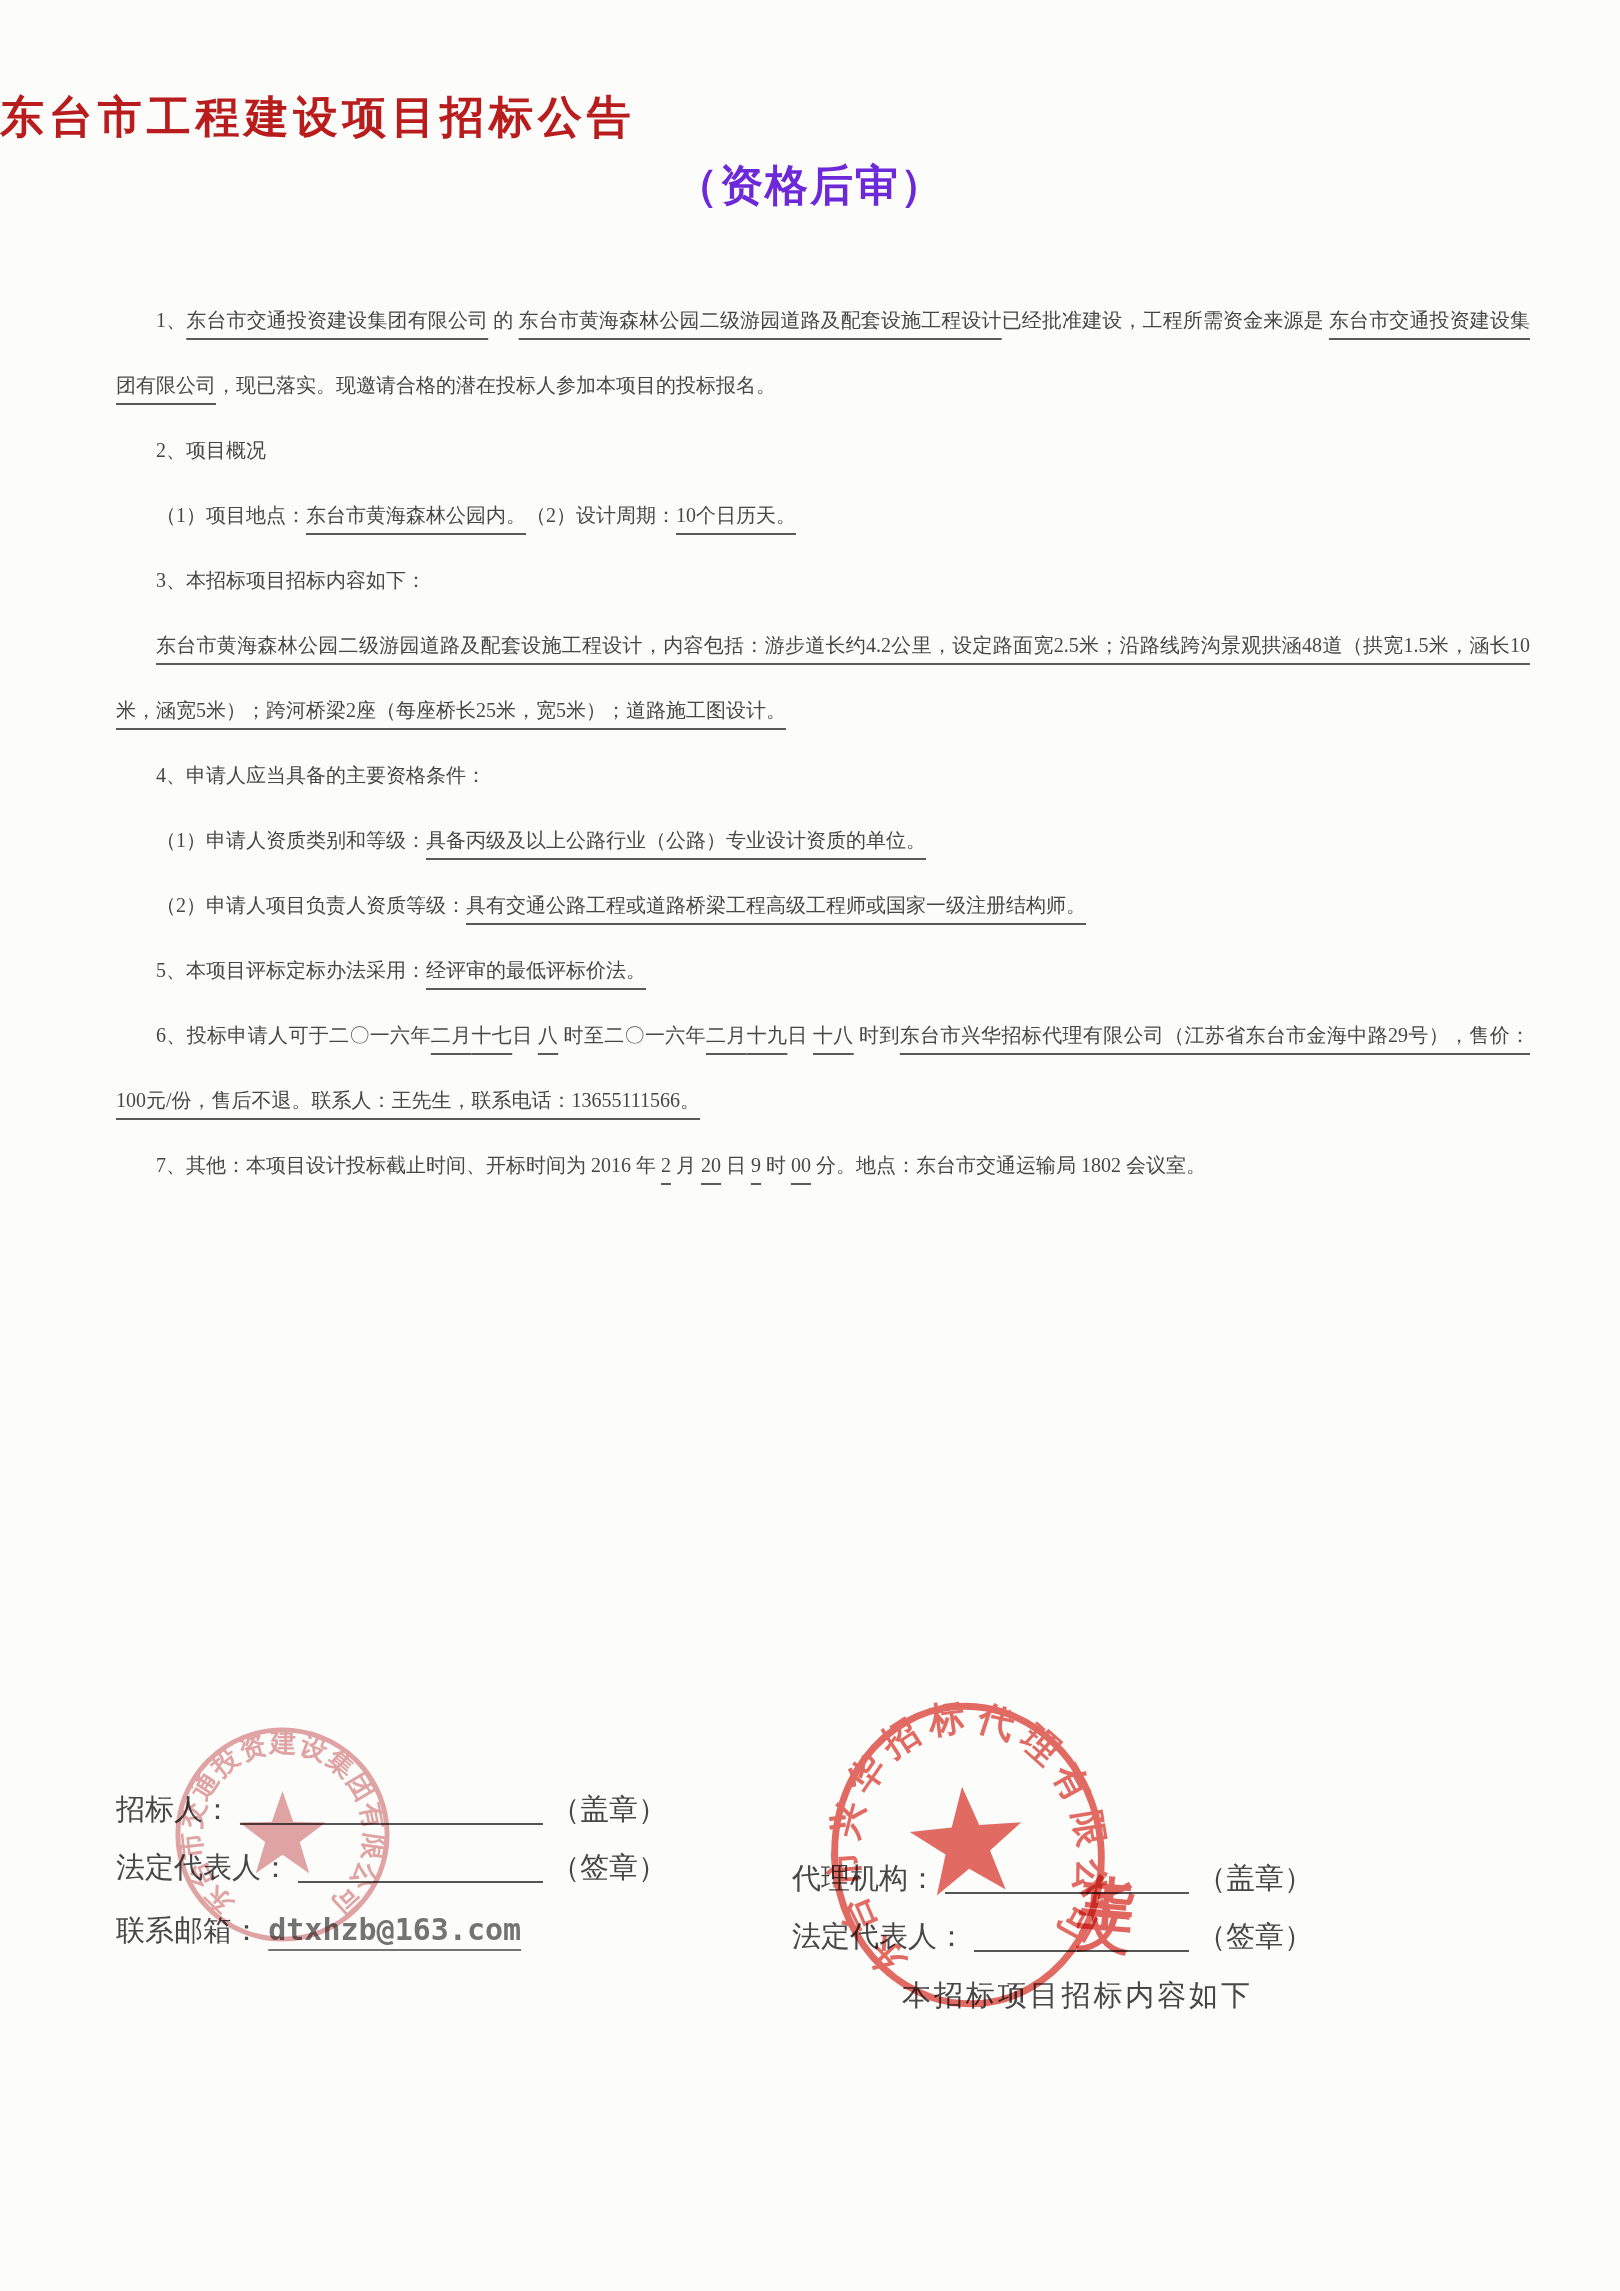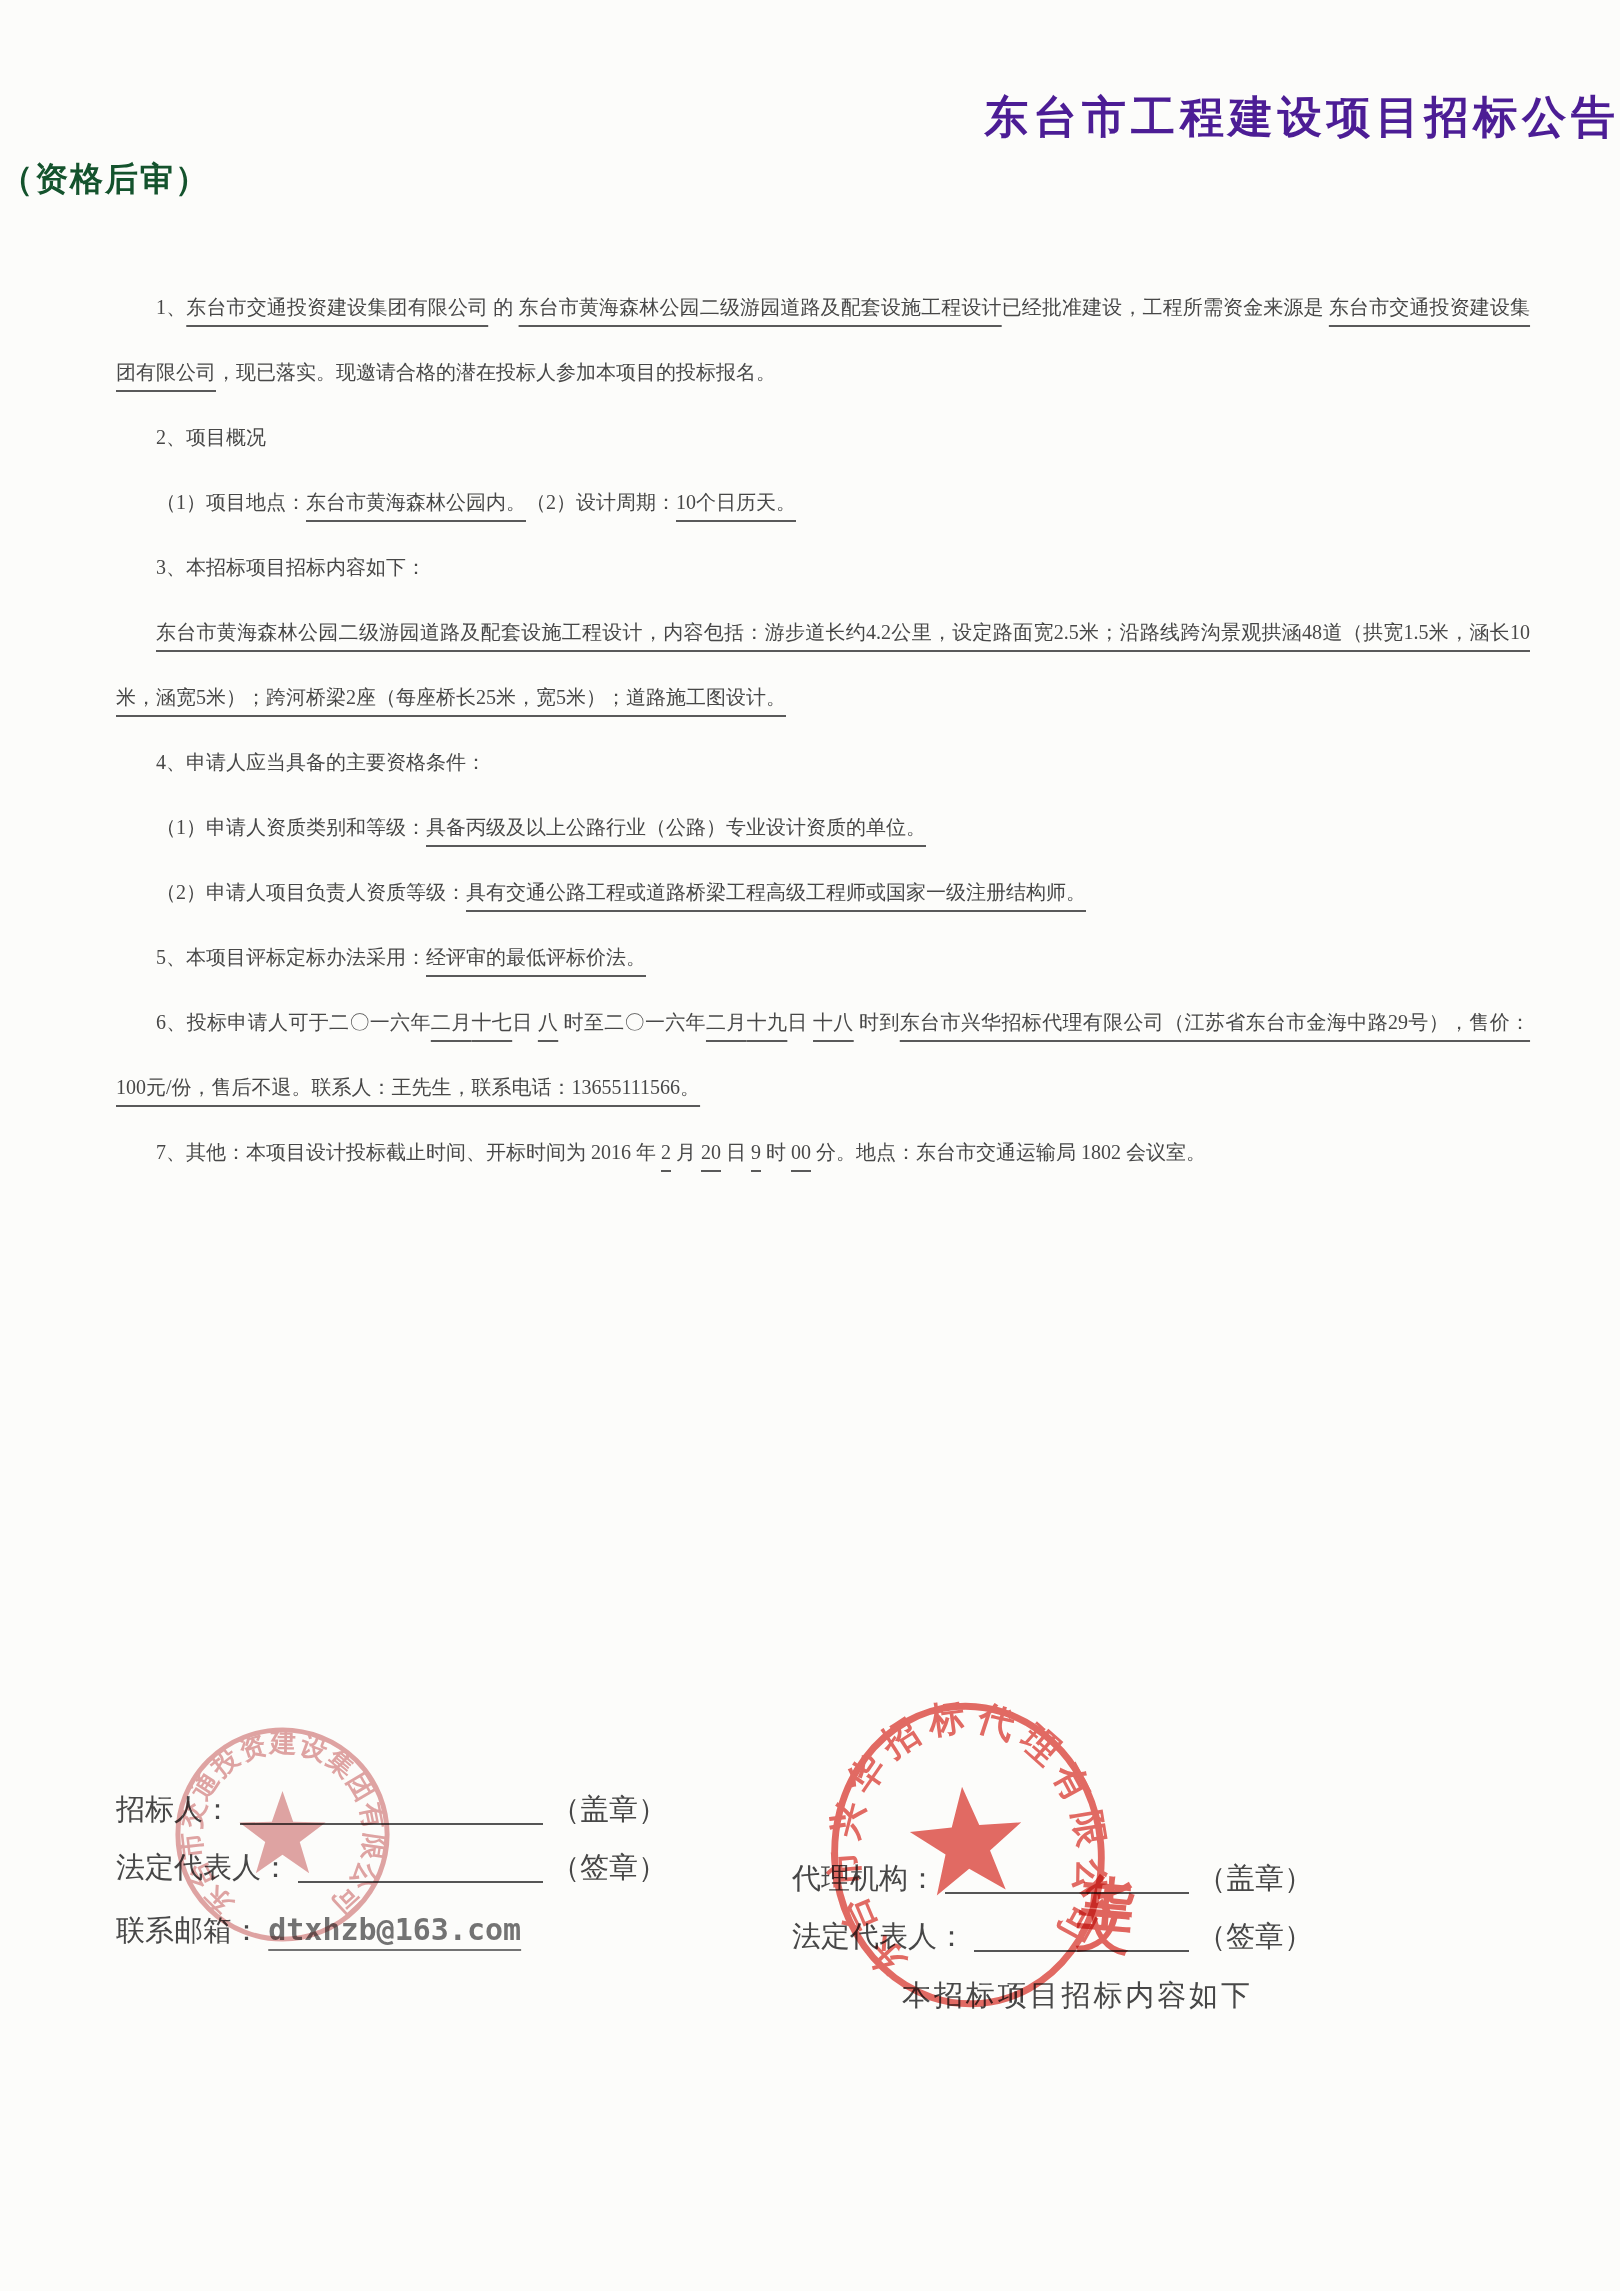--- a/index.html
+++ b/index.html
@@ -8,29 +8,29 @@
     width:1620px;height:2292px;
     margin:0 auto;
     background:#fcfcfa;
     font-family:"Liberation Serif","DejaVu Serif",serif;
     color:#474747;
     overflow:hidden;
     box-shadow:0 0 11.8px rgba(0,0,0,.15);
   }
   .title{
     margin:0;padding-top:88px;
-    text-align:right;
+    text-align:left;
     font-size:44px;font-weight:bold;
-    letter-spacing:4.9px;color:#4c1d95;
+    letter-spacing:4.9px;color:#b91c1c;
   }
   .subtitle{
     margin:9.8px 0 0;
-    text-align:left;
-    font-size:33px;font-weight:bold;
-    letter-spacing:2px;color:#14532d;
+    text-align:center;
+    font-size:43px;font-weight:bold;
+    letter-spacing:2px;color:#6d28d9;
   }
   .doc-body{
     margin:73px 90px 0 116px;
     font-size:20px;
     line-height:65px;
     text-align:justify;
   }
   .para{margin:0;text-indent:2em;}
   .u{
     text-decoration:underline;

